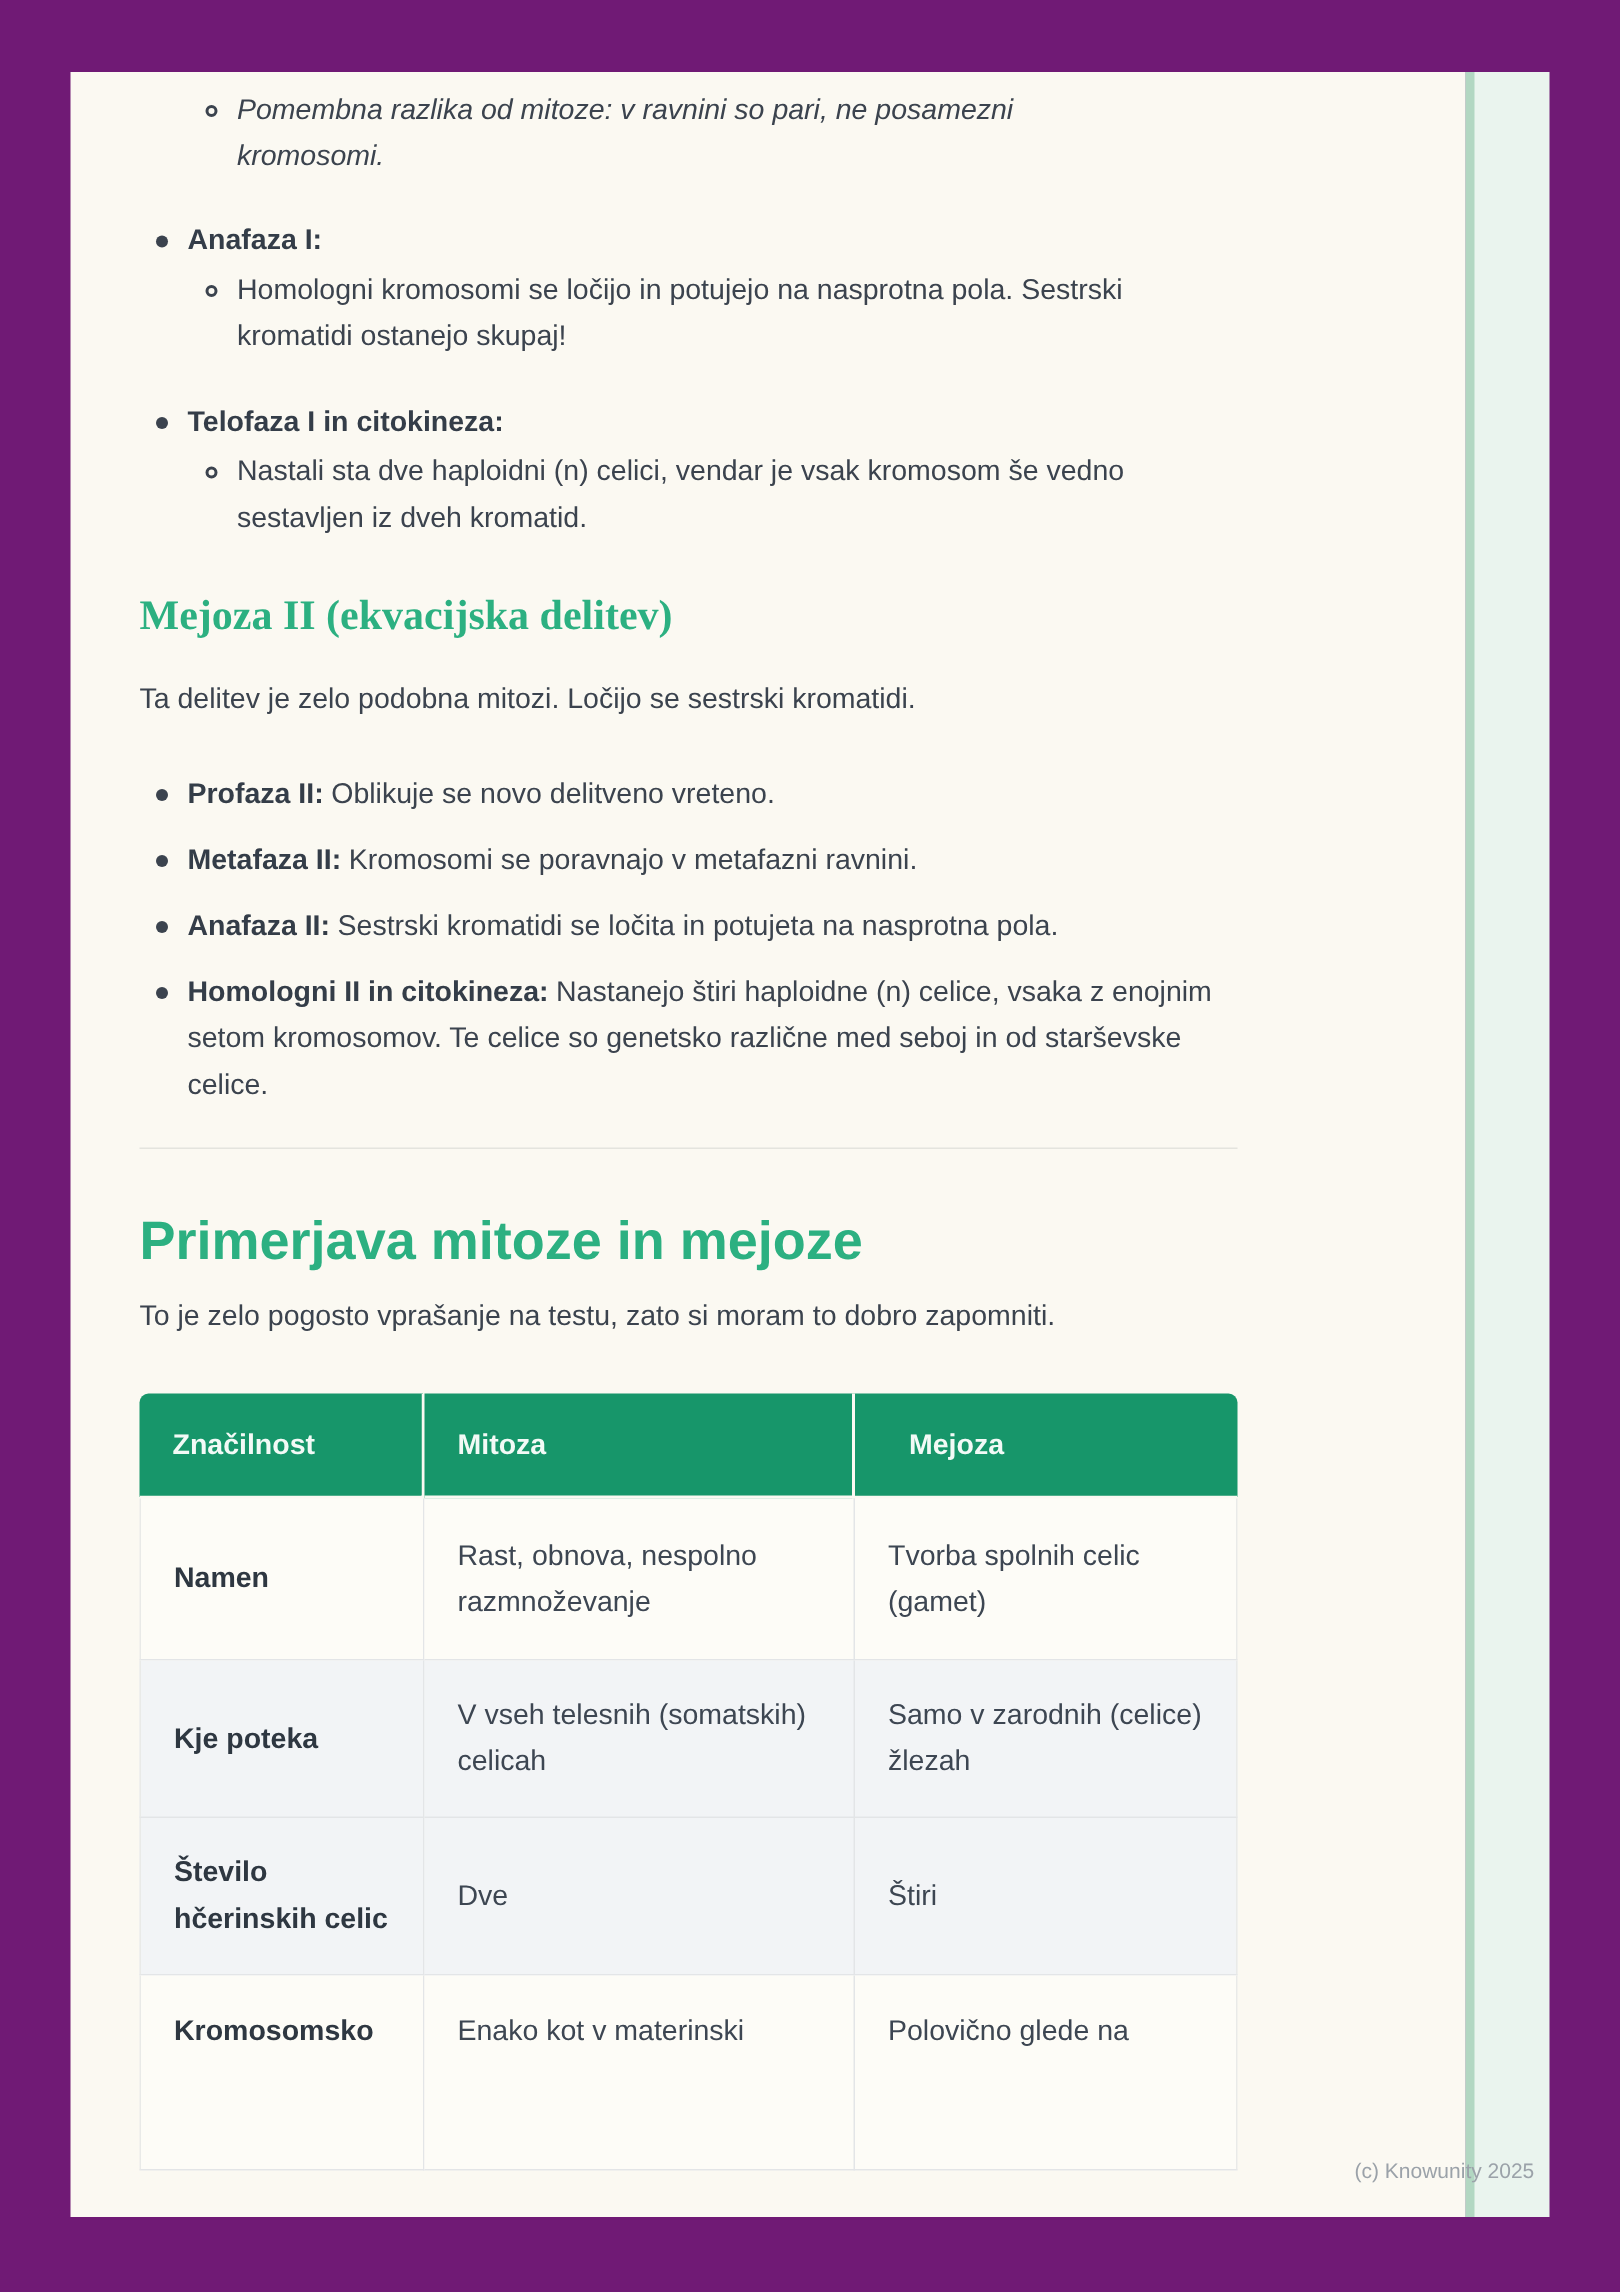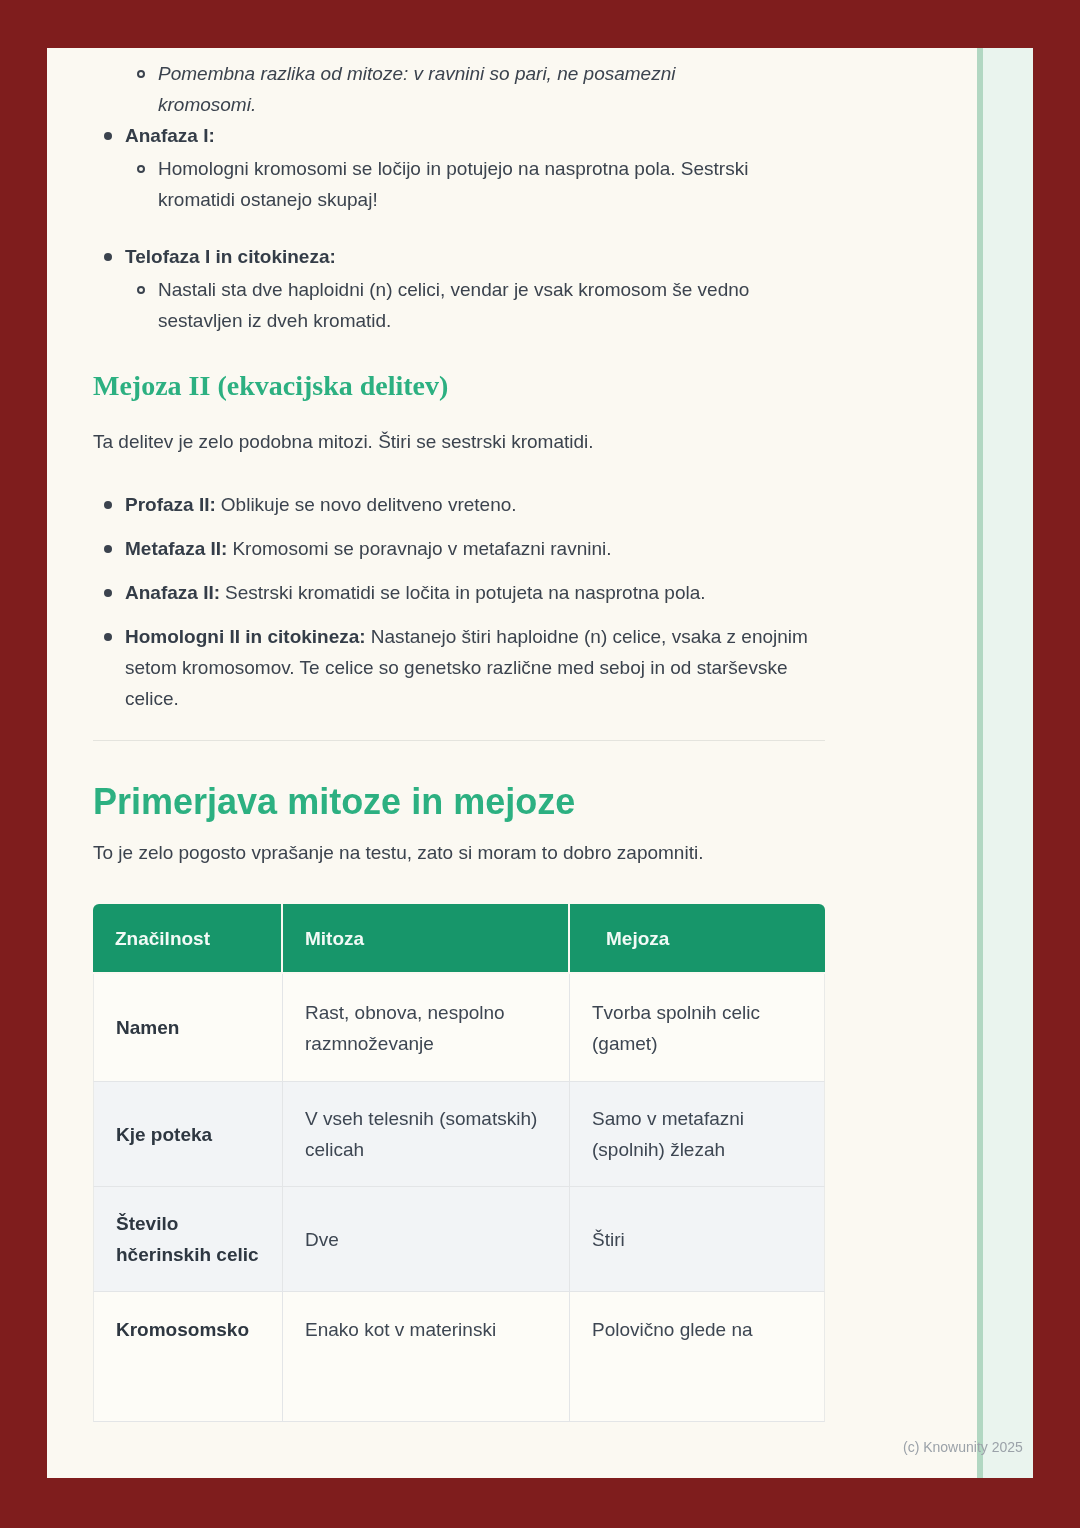--- a/index.html
+++ b/index.html
@@ -1,39 +1,39 @@
 <!DOCTYPE html>
 <html><head>
 <meta charset="utf-8">
 <style>
   * { margin:0; padding:0; box-sizing:border-box; }
   html,body { width:1080px; height:1528px; background:#ffffff; overflow:hidden;
               font-family:"Liberation Sans","DejaVu Sans",sans-serif; }
-  .canvas { position:relative; width:1080px; height:1528px; background:#7f1d1d; }
+  .canvas { position:relative; width:1080px; height:1528px; background:#701a75; }
 
   .paper { position:absolute; left:47px; top:48px; width:930px; height:1430px;
            background:#fbf9f2; overflow:hidden; }
   .stripe { position:absolute; left:977px; top:48px; width:56px; height:1430px;
             background:#eaf4ee; border-left:6px solid #b2d7c2; }
 
   .content { position:absolute; left:46px; top:0; width:732px; color:#3b434e;
              font-size:19px; line-height:31px; }
 
   
   .li { position:relative; }
   .li1 { padding-left:32px; }
   .li2 { padding-left:65px; }
   .marker { position:absolute; top:12px; display:block; }
   .li1 > .marker { left:11px; width:8px; height:8px; border-radius:50%; background:#3b434e; }
   .li2 > .marker { left:44px; width:8px; height:8px; border-radius:50%;
                    border:2px solid #3b434e; background:transparent; }
   .bold-label { font-weight:bold; color:#343d48; margin-right:5px; }
   .italic { font-style:italic; }
 
-  .mt10 { margin-top:10px; } .mt25 { } .mt2 { margin-top:2px; }
+  .mt10 { margin-top:10px; } .mt25 { margin-top:25px; } .mt2 { margin-top:2px; }
   .mt26 { margin-top:26px; } .mt34 { margin-top:34px; } .mt24 { margin-top:24px; }
   .mt32 { margin-top:32px; } .mt13 { margin-top:13px; } .mt40 { margin-top:40px; }
   .mt14 { margin-top:14px; }
 
   .w610 { max-width:612px; } .w640 { max-width:640px; } .w680 { max-width:690px; }
 
   h3.green { color:#2cb081; font-size:28px; line-height:32px; font-weight:bold;font-family:Liberation Serif, serif; }
   h2.green { color:#2cb081; font-size:36px; line-height:42px; font-weight:bold; }
 
   .divider { margin-top:26px; height:1px; background:#e4e4de; width:732px; }
@@ -86,21 +86,21 @@
       <div class="li li1 mt26">
         <span class="marker"></span>
         <span class="bold-label">Telofaza I in citokineza:</span>
       </div>
       <div class="li li2 mt2">
         <span class="marker"></span>
         <span class="li-text w680" style="display:block">Nastali sta dve haploidni (n) celici, vendar je vsak kromosom še vedno sestavljen iz dveh kromatid.</span>
       </div>
 
       <h3 class="green mt34">Mejoza II (ekvacijska delitev)</h3>
-      <p class="mt24">Ta delitev je zelo podobna mitozi. Štiri se sestrski kromatidi.</p>
+      <p class="mt24">Ta delitev je zelo podobna mitozi. Ločijo se sestrski kromatidi.</p>
 
       <div class="li li1 mt32">
         <span class="marker"></span>
         <span class="bold-label">Profaza II:</span><span>Oblikuje se novo delitveno vreteno.</span>
       </div>
       <div class="li li1 mt13">
         <span class="marker"></span>
         <span class="bold-label">Metafaza II:</span><span>Kromosomi se poravnajo v metafazni ravnini.</span>
       </div>
       <div class="li li1 mt13">
@@ -132,21 +132,21 @@
         </thead>
         <tbody>
           <tr class="odd r1">
             <td>Namen</td>
             <td>Rast, obnova, nespolno razmnoževanje</td>
             <td>Tvorba spolnih celic (gamet)</td>
           </tr>
           <tr class="even r2">
             <td>Kje poteka</td>
             <td>V vseh telesnih (somatskih) celicah</td>
-            <td>Samo v metafazni (spolnih) žlezah</td>
+            <td>Samo v zarodnih (celice) žlezah</td>
           </tr>
           <tr class="even r4">
             <td>Število hčerinskih celic</td>
             <td>Dve</td>
             <td>Štiri</td>
           </tr>
           <tr class="odd r5">
             <td>Kromosomsko</td>
             <td>Enako kot v materinski</td>
             <td>Polovično glede na</td>

